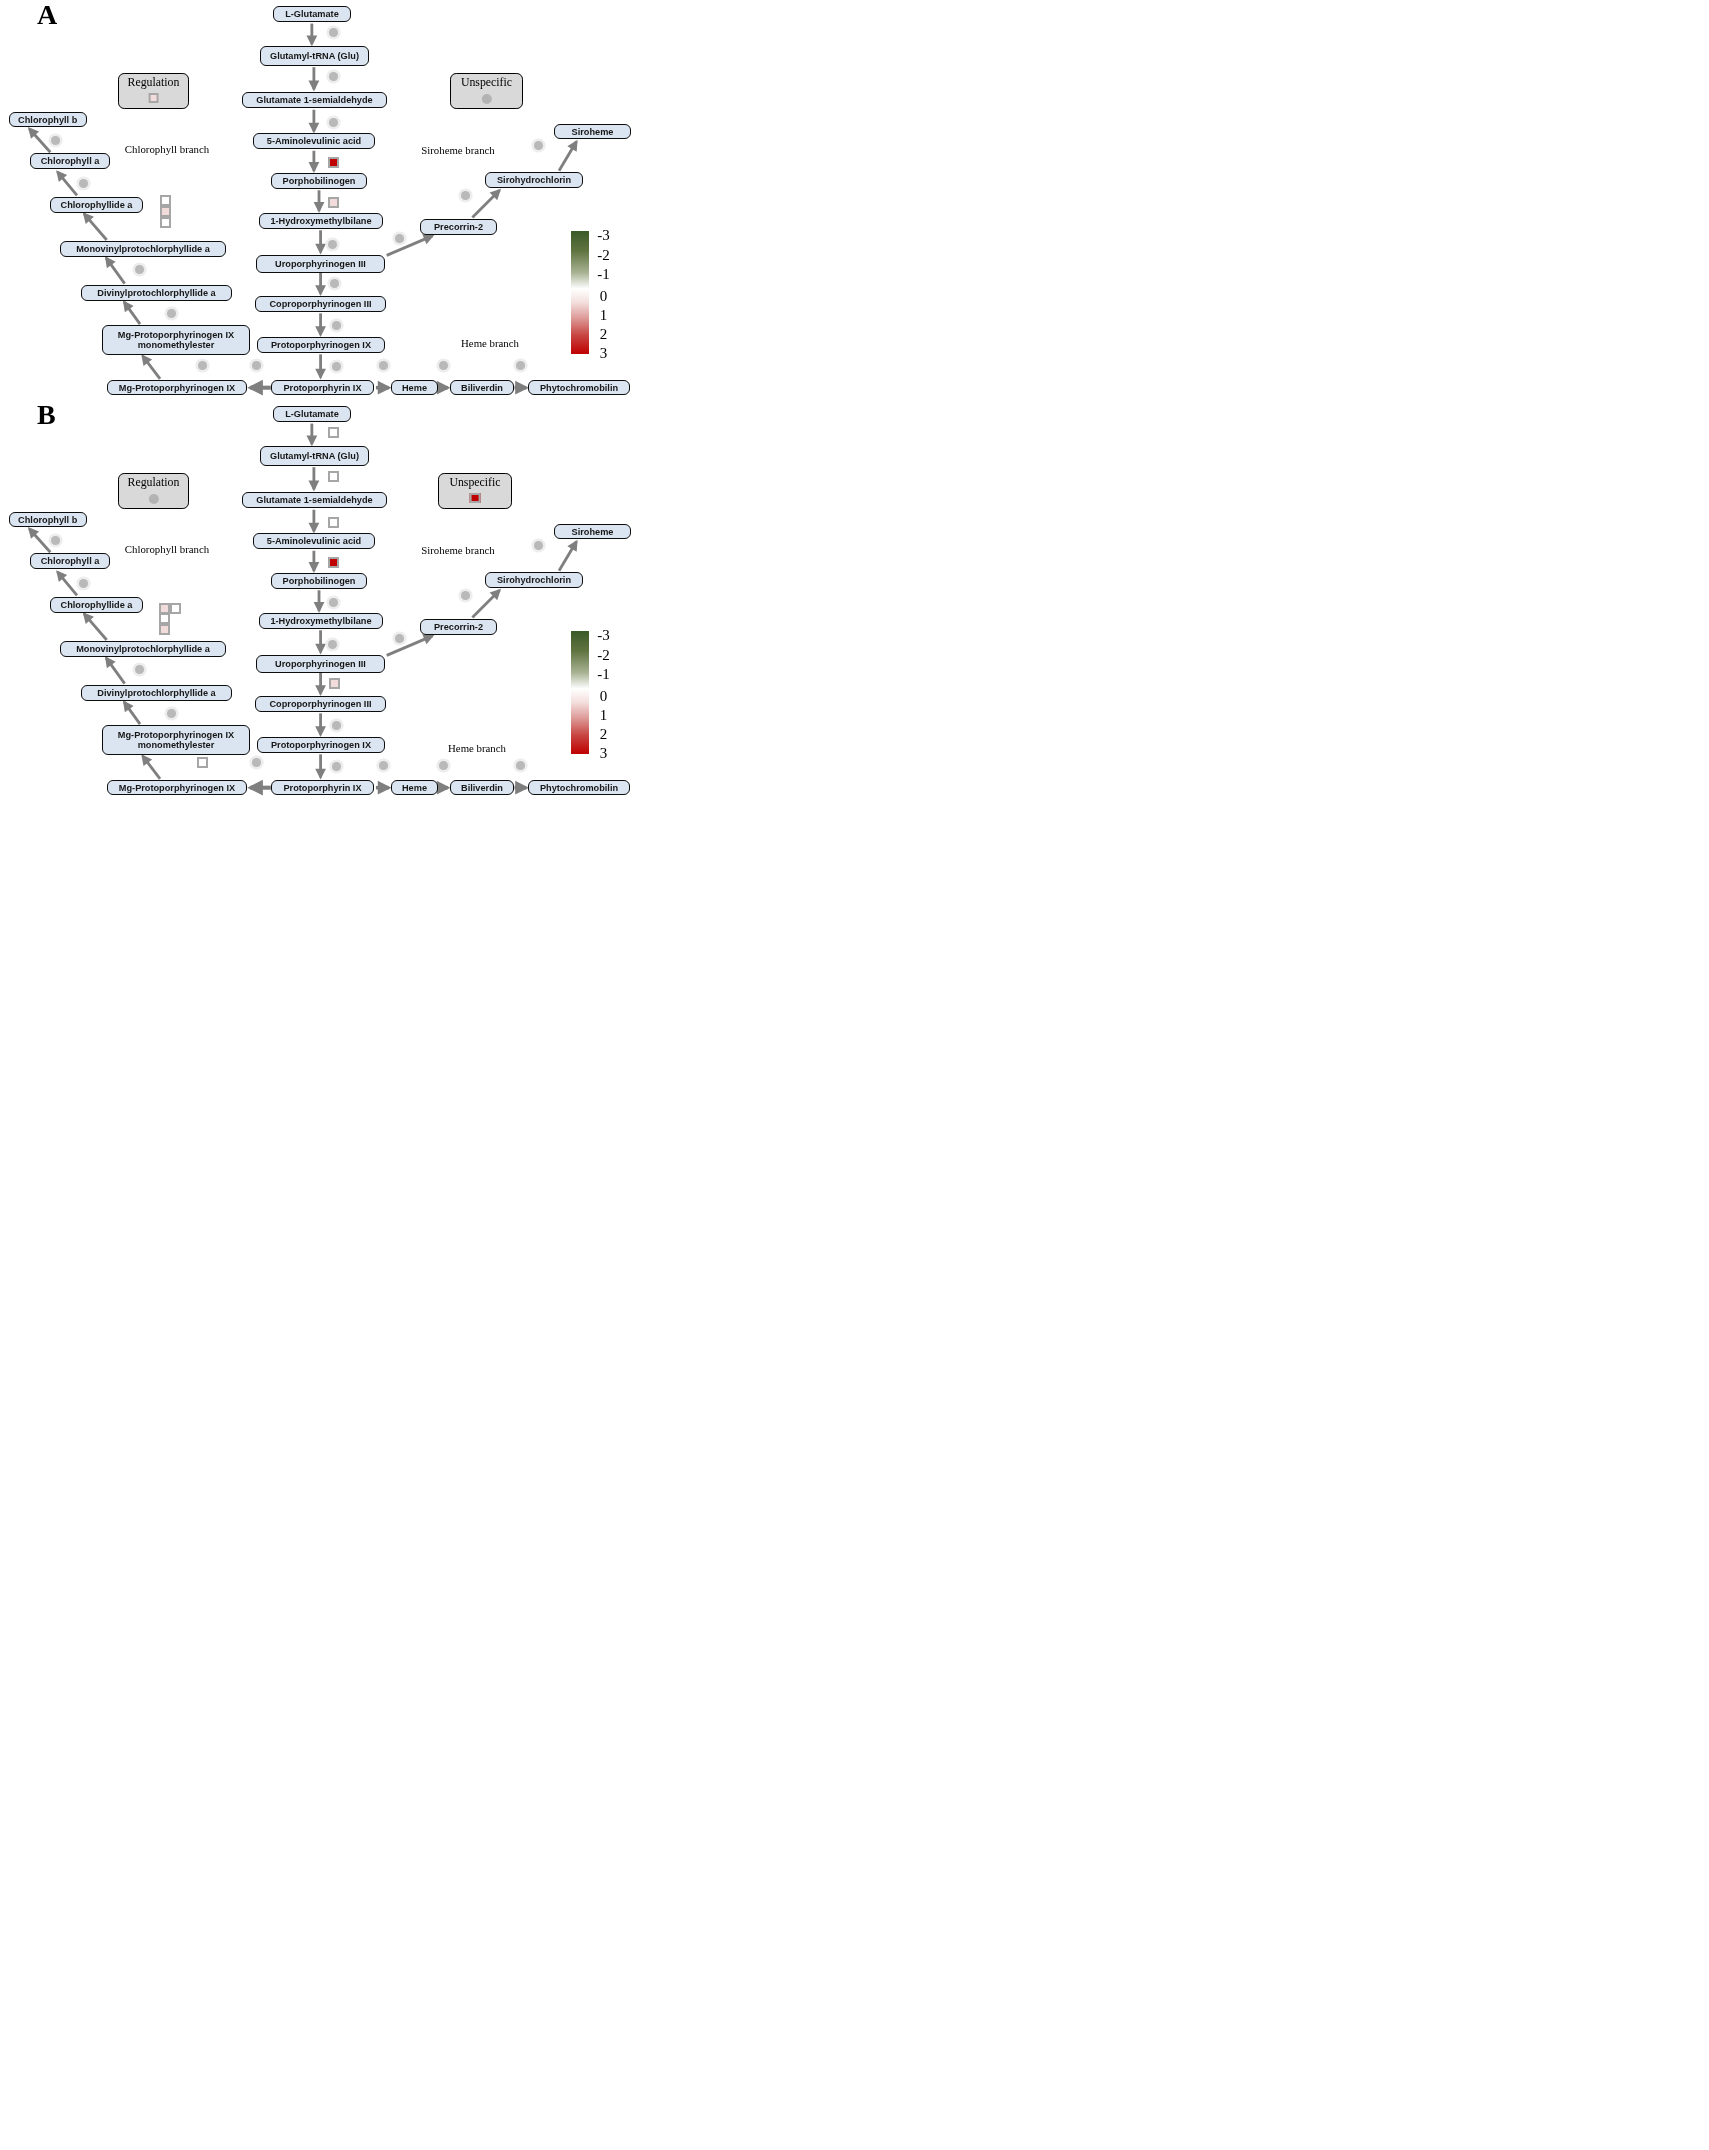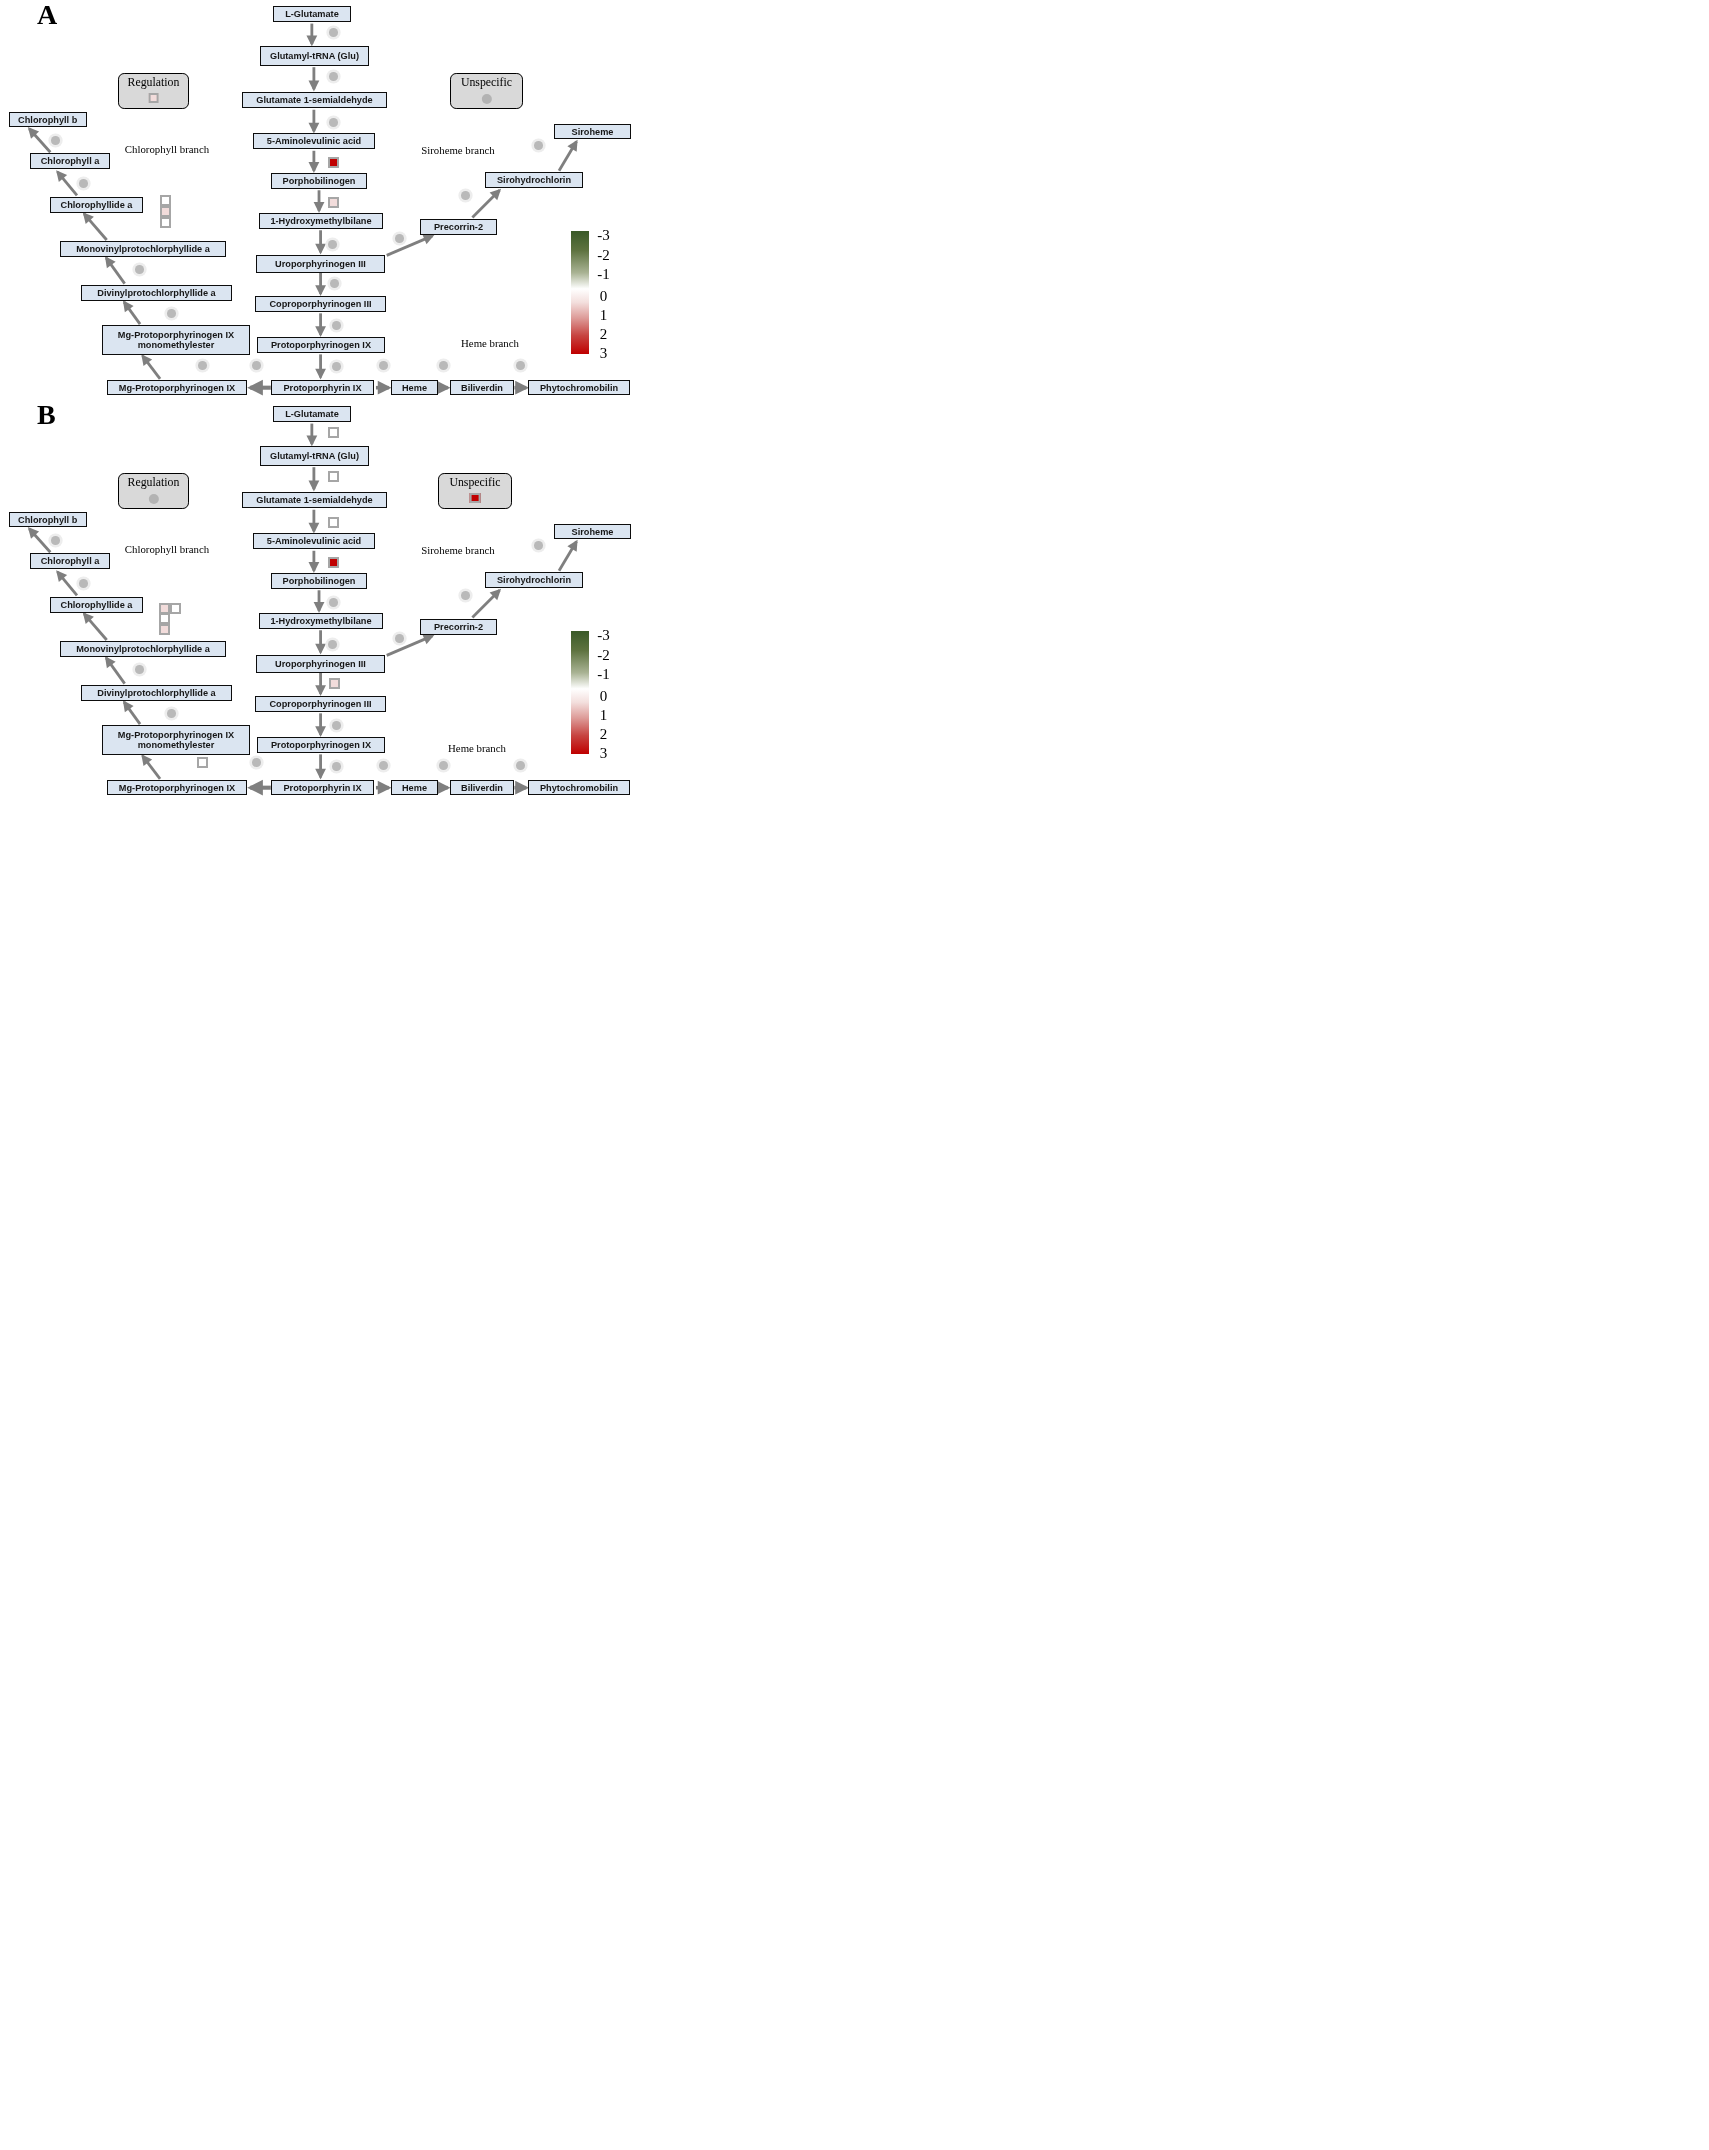--- a/index.html
+++ b/index.html
@@ -3,21 +3,21 @@
 <meta charset="utf-8">
 <style>
   html,body{margin:0;padding:0;background:#ffffff;}
   #canvas{position:relative;width:636px;height:801px;background:#ffffff;overflow:hidden;
           font-family:"Liberation Sans",sans-serif;}
   .panel{position:absolute;left:0;width:636px;height:400px;}
   .letter{position:absolute;font-family:"Liberation Serif",serif;font-weight:bold;
           font-size:28px;color:#000;line-height:1;}
   svg.arrows{position:absolute;left:0;top:0;}
   .node{position:absolute;display:flex;flex-direction:column;align-items:center;justify-content:center;
-        background:#dbe5f1;border:1.3px solid #0d0d0d;border-radius:0;box-sizing:border-box;
+        background:#dbe5f1;border:1.3px solid #0d0d0d;border-radius:6px;box-sizing:border-box;
         font-weight:bold;font-size:9.2px;color:#171717;text-align:center;line-height:1.12;
         white-space:nowrap;}
   .branch{position:absolute;font-family:"Liberation Serif",serif;font-size:10.8px;color:#000;
           white-space:nowrap;transform:translate(-50%,-50%);}
   .legendbox{position:absolute;background:#d9d9d9;border:1.3px solid #000;border-radius:6.2px;
              box-sizing:border-box;text-align:center;}
   .legendbox .lab{font-family:"Liberation Serif",serif;font-size:11.8px;color:#000;margin-top:1px;}
   .circ{position:absolute;width:8.7px;height:8.7px;border-radius:50%;background:#b9b9b9;}
   .halo{box-shadow:0 0 0 2.6px #ededed;}
   .sq{position:absolute;width:10.8px;height:10.8px;box-sizing:border-box;border:2.1px solid #a6a6a6;}

